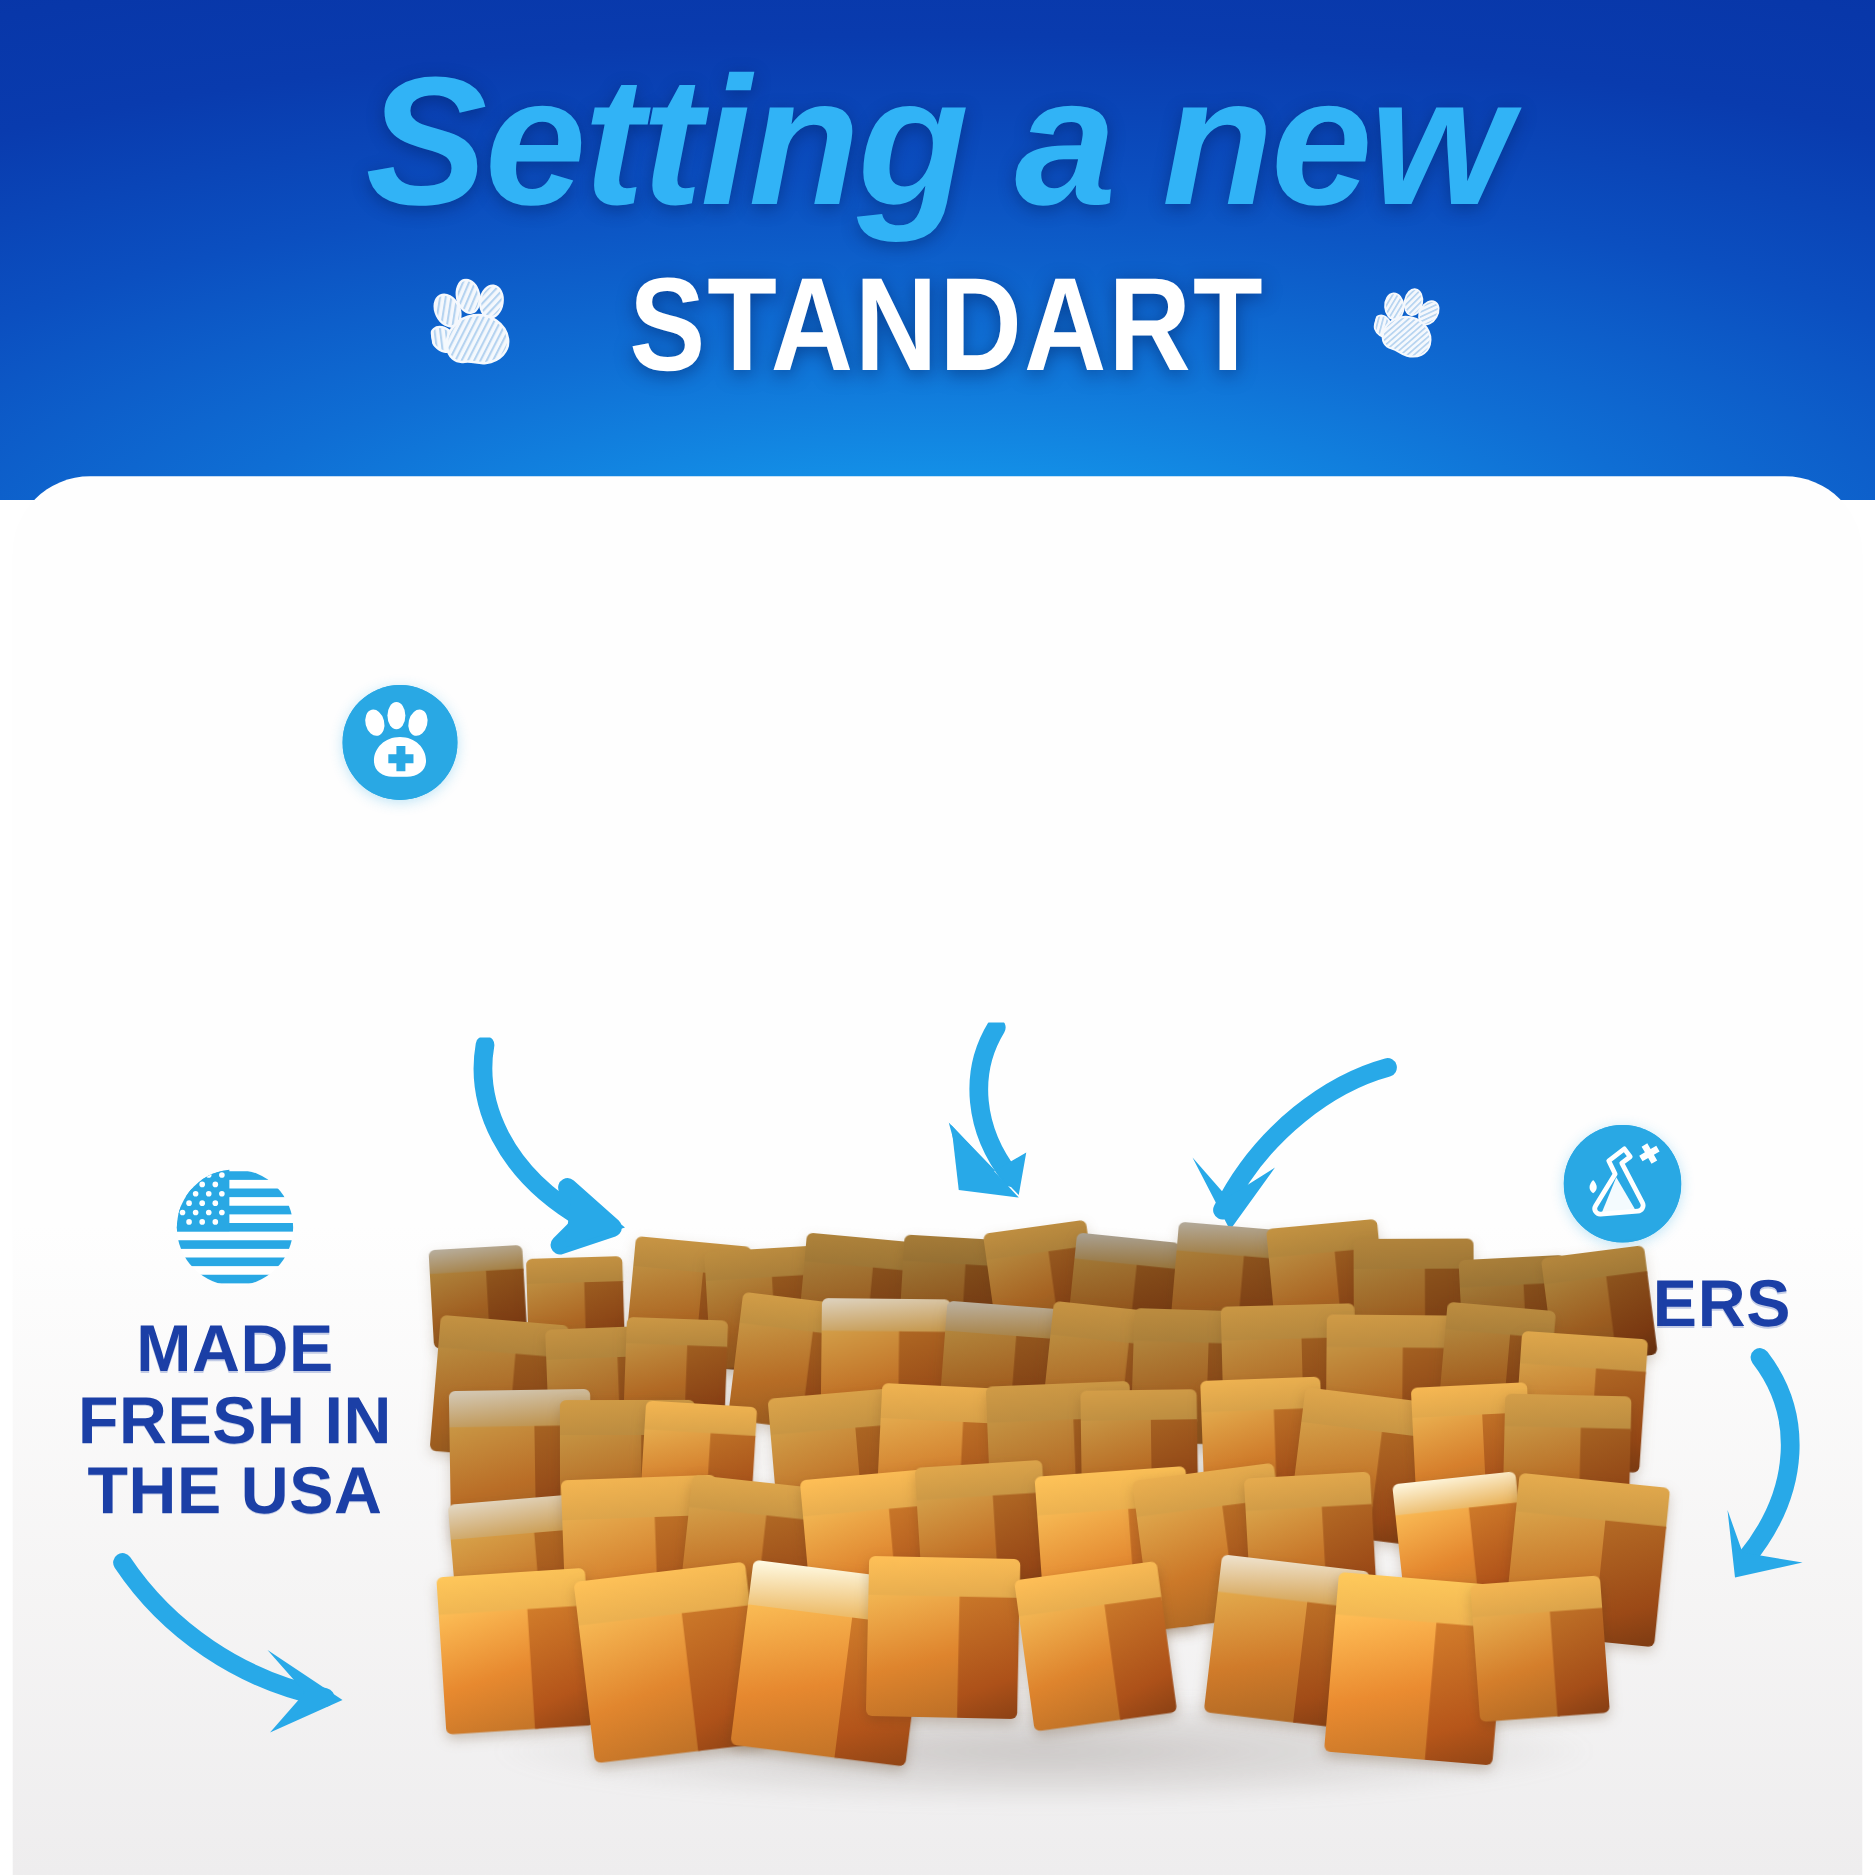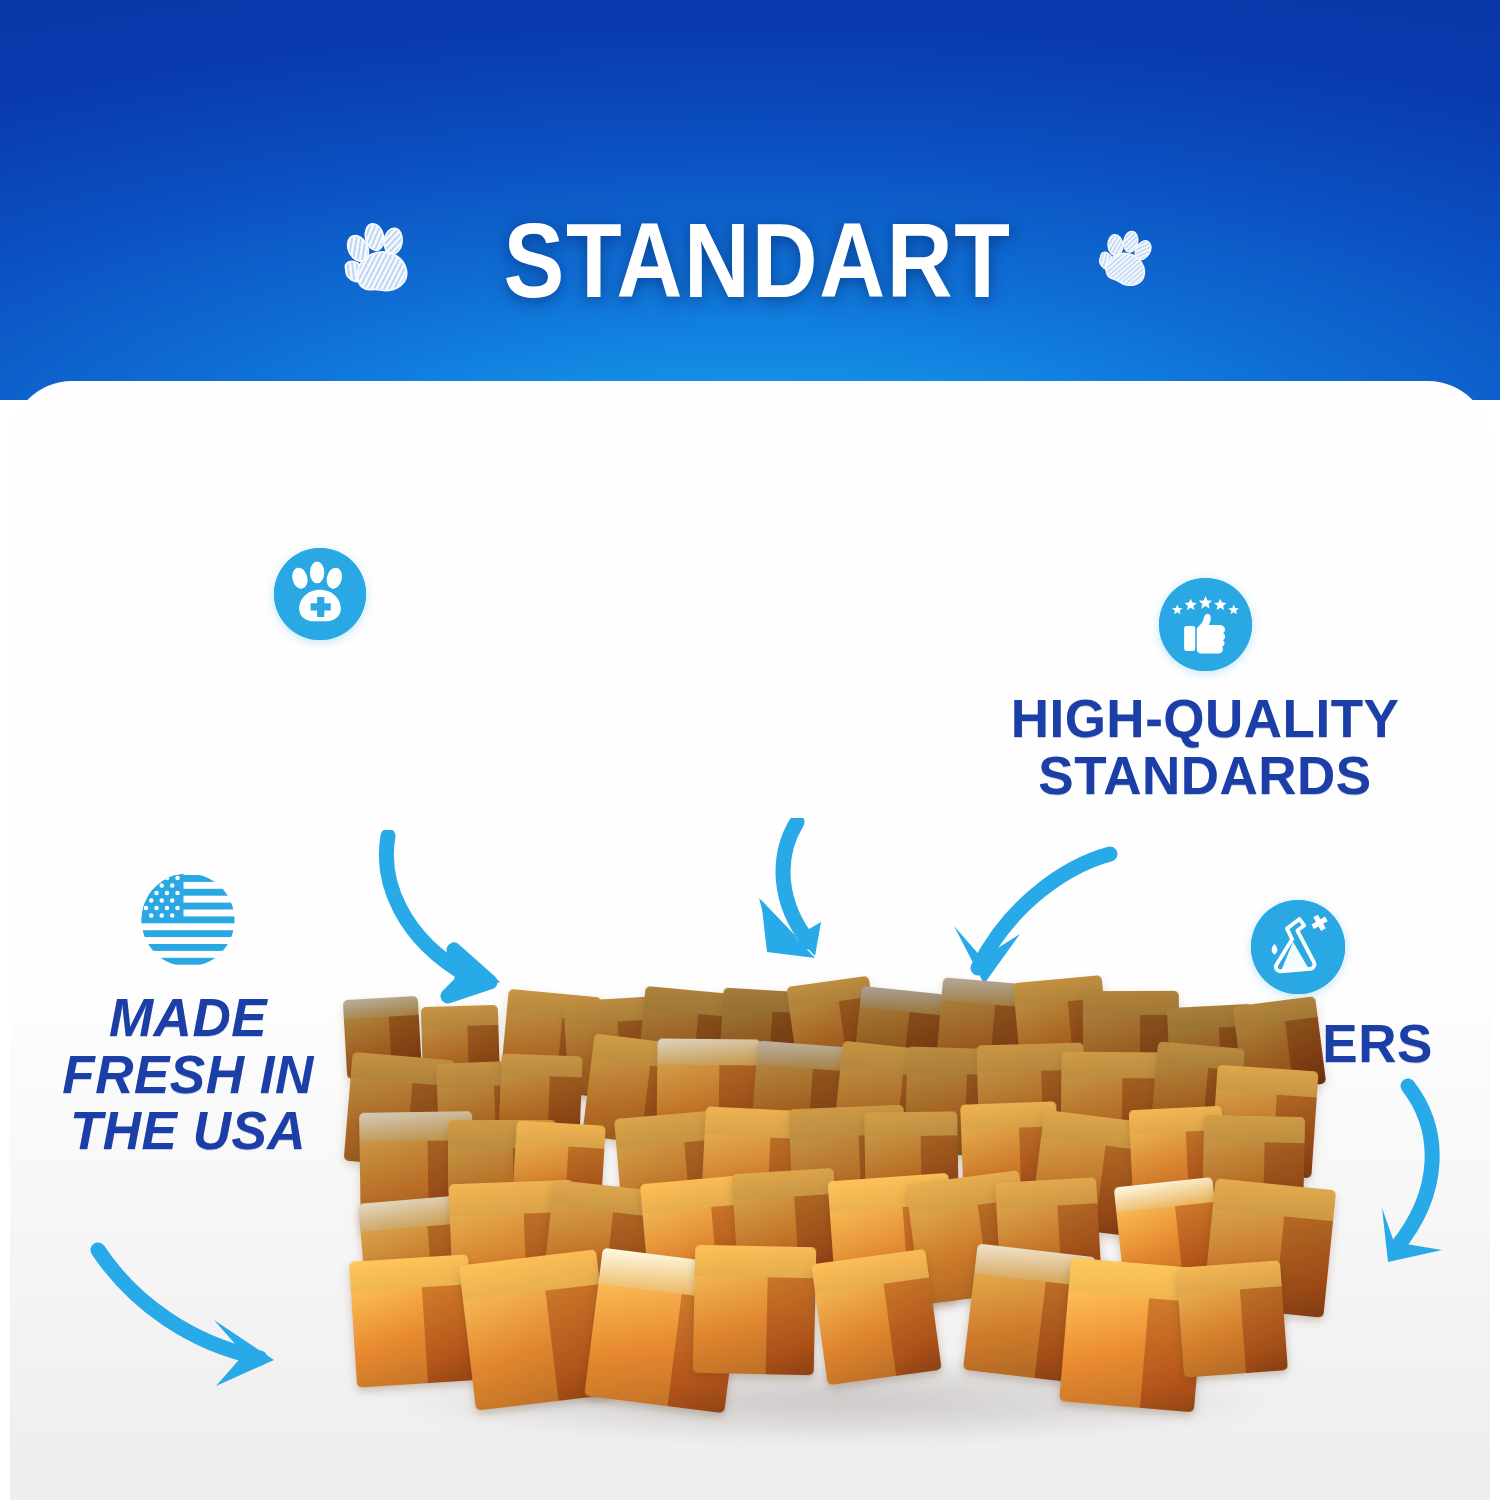--- a/index.html
+++ b/index.html
@@ -82,21 +82,21 @@
   #feat-vet .badge{width:92px;height:92px;}
 
   #feat-noheat   {left:560px; top:432px; width:400px;}
   #feat-noheat .label{font-size:53px;margin-top:22px;}
   #feat-noheat .badge{width:95px;height:95px;}
 
   #feat-quality  {left:965px; top:578px; width:480px;}
   #feat-quality .label{font-size:53px;margin-top:20px;}
   #feat-quality .badge{width:93px;height:93px;}
 
-  #feat-usa      {left:28px; top:872px; width:320px;font-style:italic;}
+  #feat-usa      {left:28px; top:934px; width:320px;}
   #feat-usa .label{font-size:53px;margin-top:22px;}
   #feat-usa .badge{width:96px;height:96px;}
 
   #feat-fillers  {left:1128px; top:900px; width:340px;}
   #feat-fillers .label{font-size:53px;margin-top:22px;}
   #feat-fillers .badge{width:94px;height:94px;}
 
   
   .arrow{position:absolute;pointer-events:none;}
   #arrow-vet    {left:372px;top:830px;width:186px;height:182px;}
@@ -116,20 +116,21 @@
   .cube .top{position:absolute;left:0;top:0;width:100%;height:26%;border-radius:5px 5px 0 0;}
   .cube .face{position:absolute;left:0;top:24%;width:62%;height:76%;border-radius:0 0 0 5px;}
   .cube .side{position:absolute;right:0;top:24%;width:40%;height:76%;border-radius:0 0 5px 0;}
 </style>
 </head>
 <body>
 
 <div id="root">
 
   <div class="header">
+    <div class="headline">Setting a new</div>
     <div class="subline">
       <span>
         <svg class="paw left" viewBox="0 0 64 68" aria-hidden="true">
           <defs>
             <pattern id="pawhatch" width="4" height="4" patternUnits="userSpaceOnUse" patternTransform="rotate(35)">
               <rect width="4" height="4" fill="#ffffff"></rect>
               <rect width="1.5" height="4" fill="#bcd8f2"></rect>
             </pattern>
           </defs>
           <ellipse cx="14" cy="21" rx="8.5" ry="12" fill="url(#pawhatch)" stroke="#ffffff" stroke-width="1.6" transform="rotate(-18 14 21)"></ellipse>
@@ -163,38 +164,20 @@
         <ellipse cx="18" cy="21" rx="5.2" ry="7.4" fill="#fff" transform="rotate(-14 18 21)"></ellipse>
         <ellipse cx="30" cy="17" rx="5" ry="7.6" fill="#fff"></ellipse>
         <ellipse cx="42" cy="21" rx="5.2" ry="7.4" fill="#fff" transform="rotate(14 42 21)"></ellipse>
         <path d="M32 29c8.5 0 14.5 6.2 14.5 13.2 0 5.5-4.8 8.8-10.6 8.8h-8c-5.8 0-10.4-3.3-10.4-8.8C17.5 35.2 23.5 29 32 29z" fill="#fff"></path>
         <path d="M30 34h5v4.5h4.5v5H35V48h-5v-4.5h-4.5v-5H30V34z" fill="#29a8e4"></path>
       </svg>
     </div>
   </div>
 
 
-  <div class="feat" id="feat-quality">
-    <div class="badge">
-      <svg viewBox="0 0 64 64" width="100%" height="100%" aria-hidden="true">
-        <circle cx="32" cy="32" r="32" fill="#29a8e4"></circle>
-        <g fill="#fff">
-          <path d="M12.6 18.2l1 2.4 2.6.2-2 1.7.6 2.5-2.2-1.4-2.2 1.4.6-2.5-2-1.7 2.6-.2z"></path>
-          <path d="M21.8 14.2l1.2 2.7 3 .3-2.3 2 .7 2.9-2.6-1.6-2.6 1.6.7-2.9-2.3-2 3-.3z"></path>
-          <path d="M32 12.4l1.3 3 3.3.3-2.5 2.2.8 3.2L32 19.3l-2.9 1.8.8-3.2-2.5-2.2 3.3-.3z"></path>
-          <path d="M42.2 14.2l1.2 2.7 3 .3-2.3 2 .7 2.9-2.6-1.6-2.6 1.6.7-2.9-2.3-2 3-.3z"></path>
-          <path d="M51.4 18.2l1 2.4 2.6.2-2 1.7.6 2.5-2.2-1.4-2.2 1.4.6-2.5-2-1.7 2.6-.2z"></path>
-        </g>
-        <path d="M31.6 25.5c1.9-1.6 3.4-1 3.9 1 .5 1.9-.4 4.2-1.2 5.8h7.2c2.2 0 3.9 1.2 3.9 3.1 0 1.2-.5 2-1.3 2.5.9.5 1.4 1.3 1.4 2.4 0 1.2-.6 2-1.5 2.5.7.5 1.1 1.2 1.1 2.1 0 1.2-.7 2-1.7 2.4.4.5.6 1 .6 1.7 0 1.8-1.5 3-3.7 3H30c-2.4 0-4-.9-4-3.2V34.5c1.1-1.2 2.3-2.2 3.3-3.4 1.4-1.7 1.4-3.9 2.3-5.6z" fill="#fff"></path>
-        <rect x="17.3" y="33" width="7.6" height="17.3" rx="1.6" fill="#fff"></rect>
-      </svg>
-    </div>
-    <div class="label">HIGH-QUALITY
-STANDARDS</div>
-  </div>
 
   <div class="feat" id="feat-usa">
     <div class="badge" style="background:transparent;box-shadow:none;">
       <svg viewBox="0 0 64 64" width="100%" height="100%" aria-hidden="true">
         <defs>
           <clipPath id="flagclip">
               <circle cx="32" cy="32" r="31"></circle>
             </clipPath>
         </defs>
         <g clip-path="url(#flagclip)">

